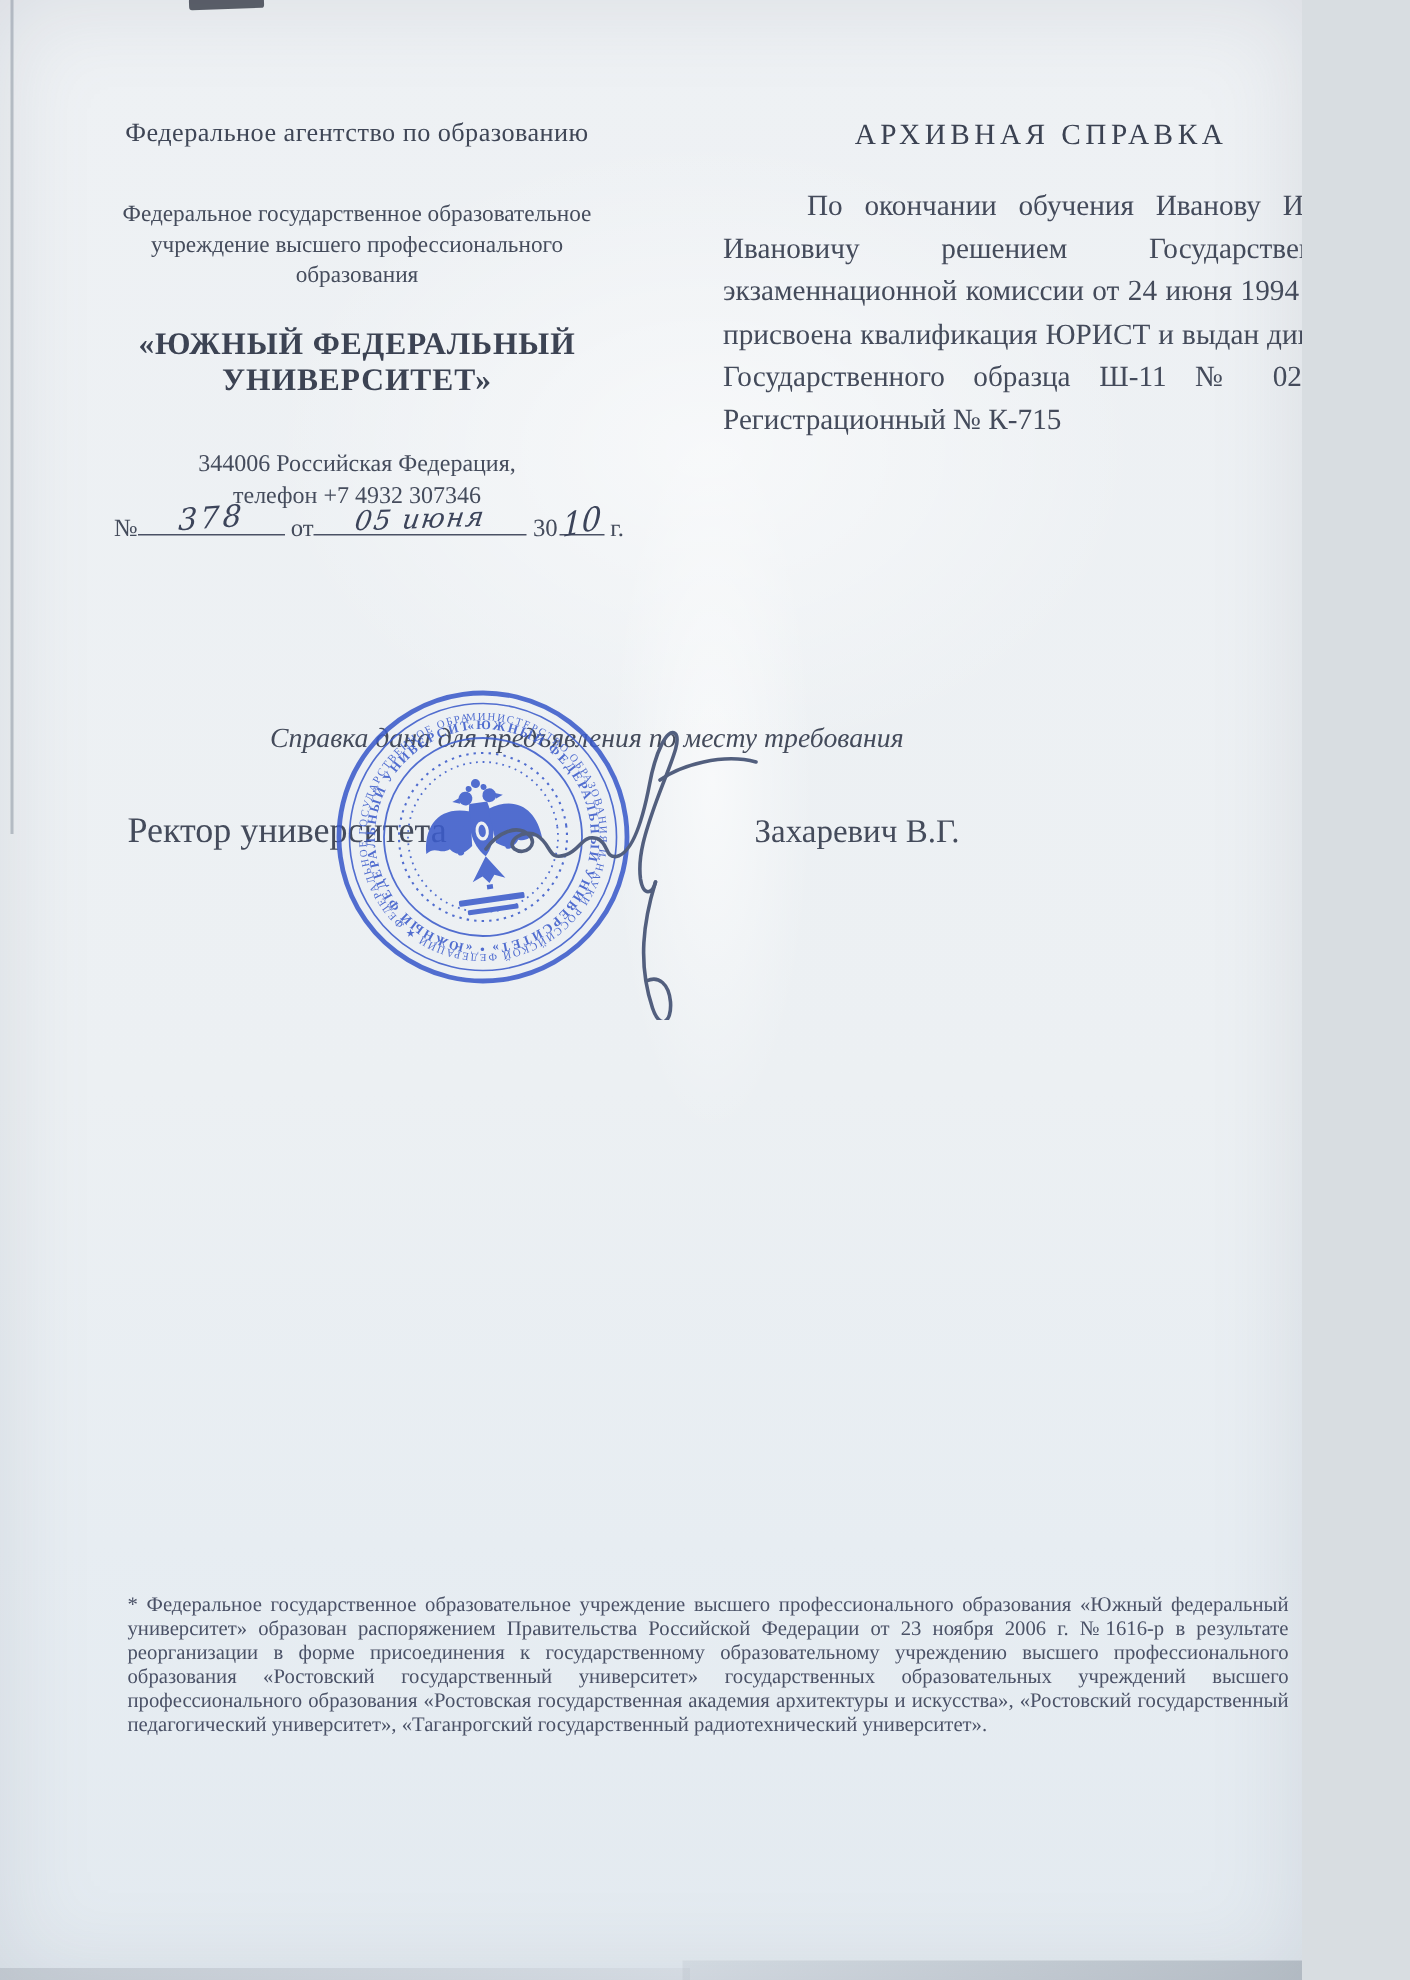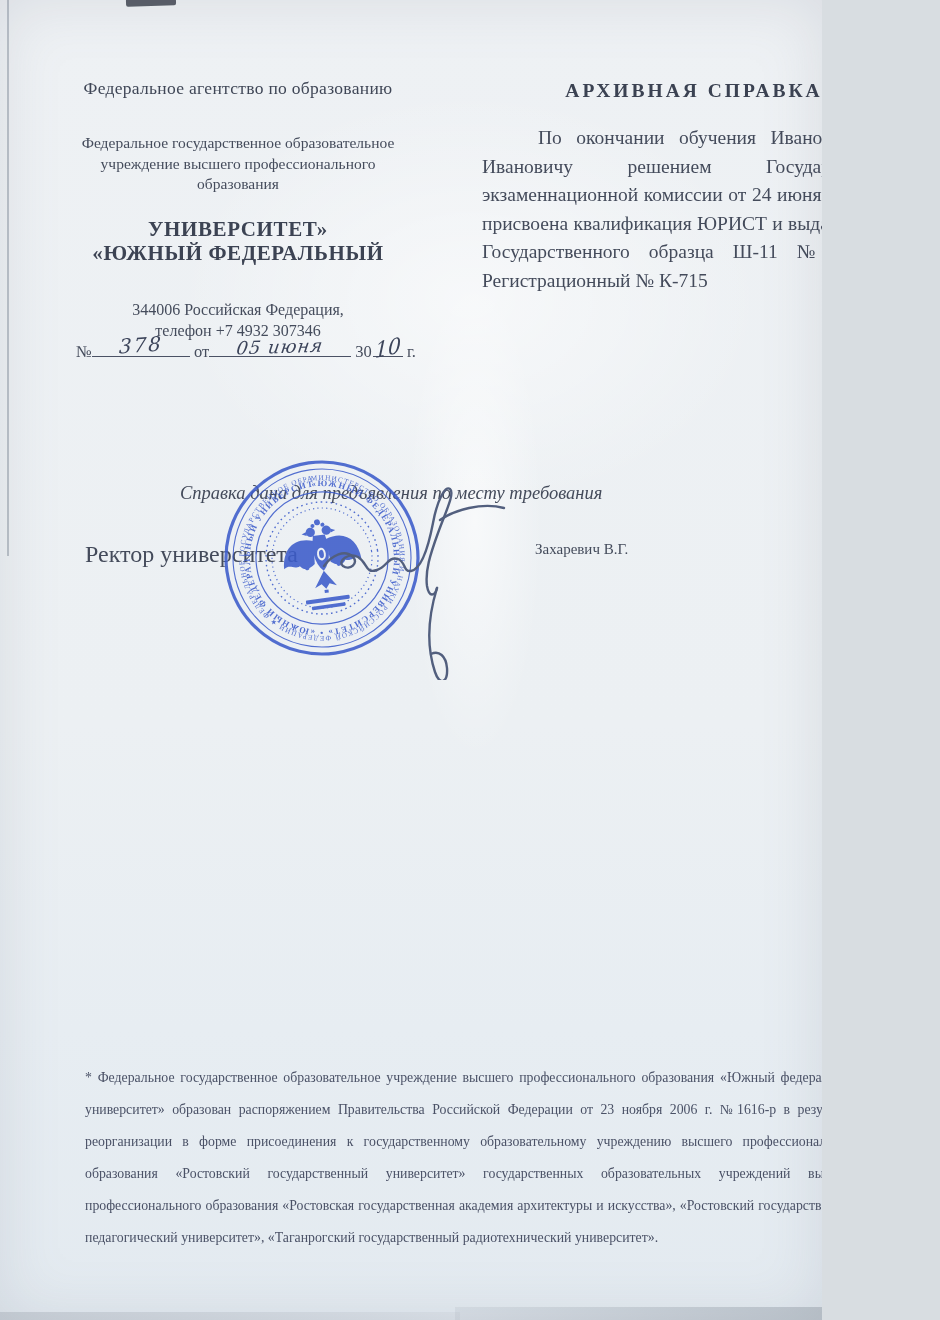--- a/index.html
+++ b/index.html
@@ -7,20 +7,21 @@
     position:relative;
     width:822px;height:1320px;
     background:
       radial-gradient(ellipse 420px 300px at 470px 300px, rgba(255,255,255,.55), rgba(255,255,255,0) 70%),
       radial-gradient(ellipse 90px 320px at 475px 520px, rgba(255,255,255,.6), rgba(255,255,255,0) 75%),
       linear-gradient(180deg,#eef1f4 0%, #ecf0f3 55%, #e7edf2 78%, #e3eaf0 100%);
     overflow:hidden;
     font-family:"Liberation Serif","DejaVu Serif",serif;
     color:#434a5a;
     box-shadow:inset 0 0 60px rgba(120,130,145,.18);
+    padding-left:46px;
   }
   .abs{position:absolute;}
   
   .artifact-top-notch{left:126px;top:-2px;width:50px;height:8px;background:#343a46;opacity:.8;transform:rotate(-2deg);border-radius:2px;}
   .artifact-left-line{left:7px;top:0;width:2px;height:556px;background:#8d96a2;opacity:.55;}
   .artifact-bottom-band{left:455px;top:1307px;width:485px;height:13px;background:linear-gradient(90deg,rgba(150,158,168,.15),rgba(140,150,160,.55));}
   .artifact-right-top{left:929px;top:0;width:11px;height:120px;background:linear-gradient(180deg,rgba(150,158,168,.4),rgba(150,158,168,0));}
   .artifact-bottom-left{left:0;top:1312px;width:460px;height:8px;background:linear-gradient(90deg,rgba(150,158,168,.35),rgba(150,158,168,.1));}
 
   
@@ -33,52 +34,52 @@
   .hw-line{display:inline-block;position:relative;border-bottom:1.6px solid #4a5164;height:18px;vertical-align:baseline;}
   .hw-line.w1{width:98px;}
   .hw-line.w2{width:142px;}
   .hw-line.w3{width:30px;margin-left:1px;}
   .handwriting{position:absolute;left:0;right:0;bottom:-1px;text-align:center;font-style:italic;color:#3c445a;font-family:"DejaVu Serif",serif;}
   .hw-num{font-size:20px;transform:rotate(-4deg) skewX(-6deg);letter-spacing:2px;}
   .hw-date{font-size:18px;transform:rotate(-2deg) skewX(-10deg);letter-spacing:1px;}
   .hw-year{font-size:21px;transform:rotate(-12deg) skewX(-14deg);bottom:-4px;}
 
   
-  .doc-title{left:482px;top:80px;width:424px;text-align:center;font-size:19.5px;font-weight:bold;letter-spacing:3px;color:#3b4252;}
+  .doc-title{left:482px;top:80px;width:424px;text-align:center;font-size:19.5px;font-weight:normal;letter-spacing:3px;color:#3b4252;}
   .body-text{left:482px;top:124px;width:425px;font-size:19.5px;line-height:28.5px;text-align:justify;color:#444b5b;}
   .body-text p{margin:0;text-indent:56px;}
 
   .statement{left:180px;top:483px;font-size:18.5px;color:#444b5b;font-style:italic;}
   .rector{left:85px;top:541px;font-size:24px;color:#444b5b;}
-  .rector-name{left:503px;top:541px;font-size:15px;color:#444b5b;margin-left:32px;}
+  .rector-name{left:503px;top:541px;font-size:22px;color:#444b5b;}
 
   
   .stamp-svg{left:222px;top:458px;opacity:.88;}
   .sig-svg{left:290px;top:430px;}
 
   
-  .footnote{left:85px;top:1062px;width:774px;font-size:13.8px;line-height:32px;text-align:justify;color:#4a5166;}
+  .footnote{left:85px;top:1062px;width:774px;font-size:13.8px;line-height:16px;text-align:justify;color:#4a5166;}
 </style>
 </head>
 <body>
 
 <div id="page">
 
   <div class="abs artifact-top-notch"></div>
   <div class="abs artifact-left-line"></div>
   <div class="abs artifact-right-top"></div>
   <div class="abs artifact-bottom-band"></div>
   <div class="abs artifact-bottom-left"></div>
 
   <div class="abs left-col">
     <div class="agency">Федеральное агентство по образованию</div>
     <div class="institution">Федеральное государственное образовательное учреждение высшего профессионального образования</div>
     <div class="uni-name">
+      <div>«ЮЖНЫЙ ФЕДЕРАЛЬНЫЙ</div>
       <div>УНИВЕРСИТЕТ»</div>
-      <div>«ЮЖНЫЙ ФЕДЕРАЛЬНЫЙ</div>
     </div>
     <div class="address">
       <div>344006 Российская Федерация,</div>
       <div>телефон +7 4932 307346</div>
     </div>
   </div>
 
   <div class="abs numline">
     <span>№</span><span class="hw-line w1"><span class="handwriting hw-num">378</span></span>
     <span>от</span><span class="hw-line w2"><span class="handwriting hw-date">05 июня</span></span>

